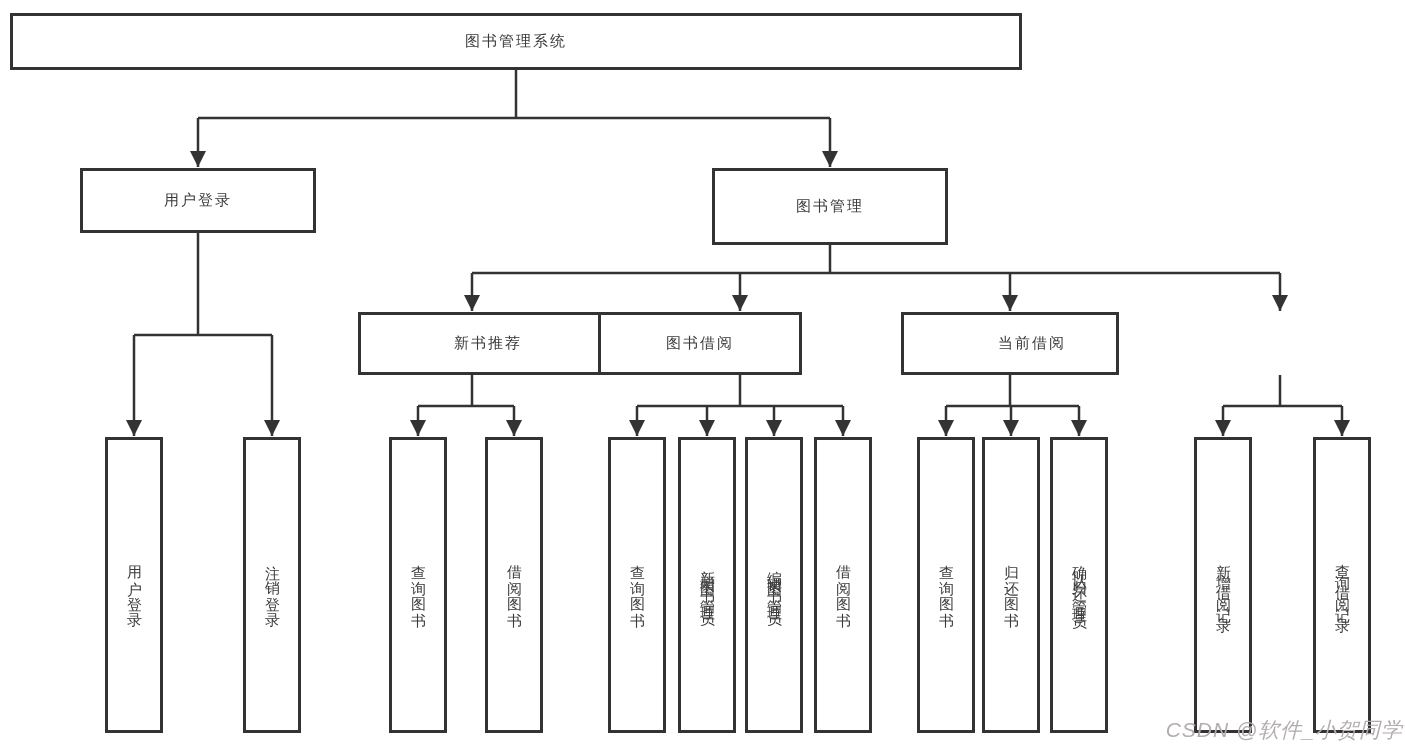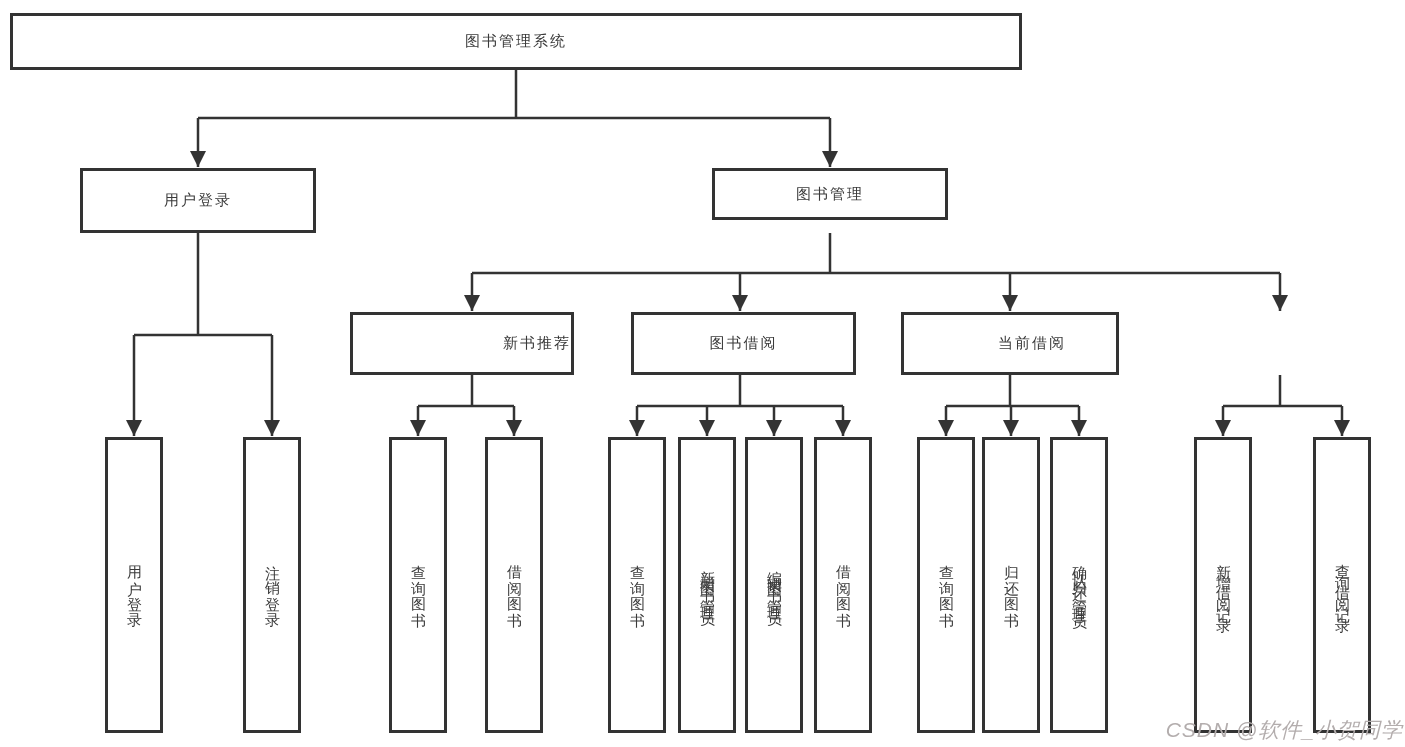--- a/index.html
+++ b/index.html
@@ -102,28 +102,28 @@
     <line x1="1342" y1="406" x2="1342" y2="436" marker-end="url(#arw)"></line>
   </svg>
 
   <div class="node" style="left:10px; top:13px; width:1012px; height:57px;">
     <span>图书管理系统</span>
   </div>
 
   <div class="node" style="left:80px; top:168px; width:236px; height:65px;">
     <span>用户登录</span>
   </div>
-  <div class="node" style="left:712px; top:168px; width:236px; height:52px;">
+  <div class="node" style="left:712px; top:168px; width:236px; height:77px;">
     <span>图书管理</span>
   </div>
 
-  <div class="node" style="left:350px; top:312px; width:224px; height:63px;justify-content:flex-end;">
+  <div class="node" style="left:358px; top:312px; width:260px; height:63px;">
     <span>新书推荐</span>
   </div>
-  <div class="node" style="left:631px; top:312px; width:225px; height:63px;">
+  <div class="node" style="left:598px; top:312px; width:204px; height:63px;">
     <span>图书借阅</span>
   </div>
   <div class="node" style="left:901px; top:312px; width:218px; height:63px;padding-left:44px;">
     <span>当前借阅</span>
   </div>
 
   <div class="node node-v s4" style="left:105px; top:437px; width:58px; height:296px;">
     <span>用户登录</span>
   </div>
   <div class="node node-v s4" style="left:243px; top:437px; width:58px; height:296px;">

